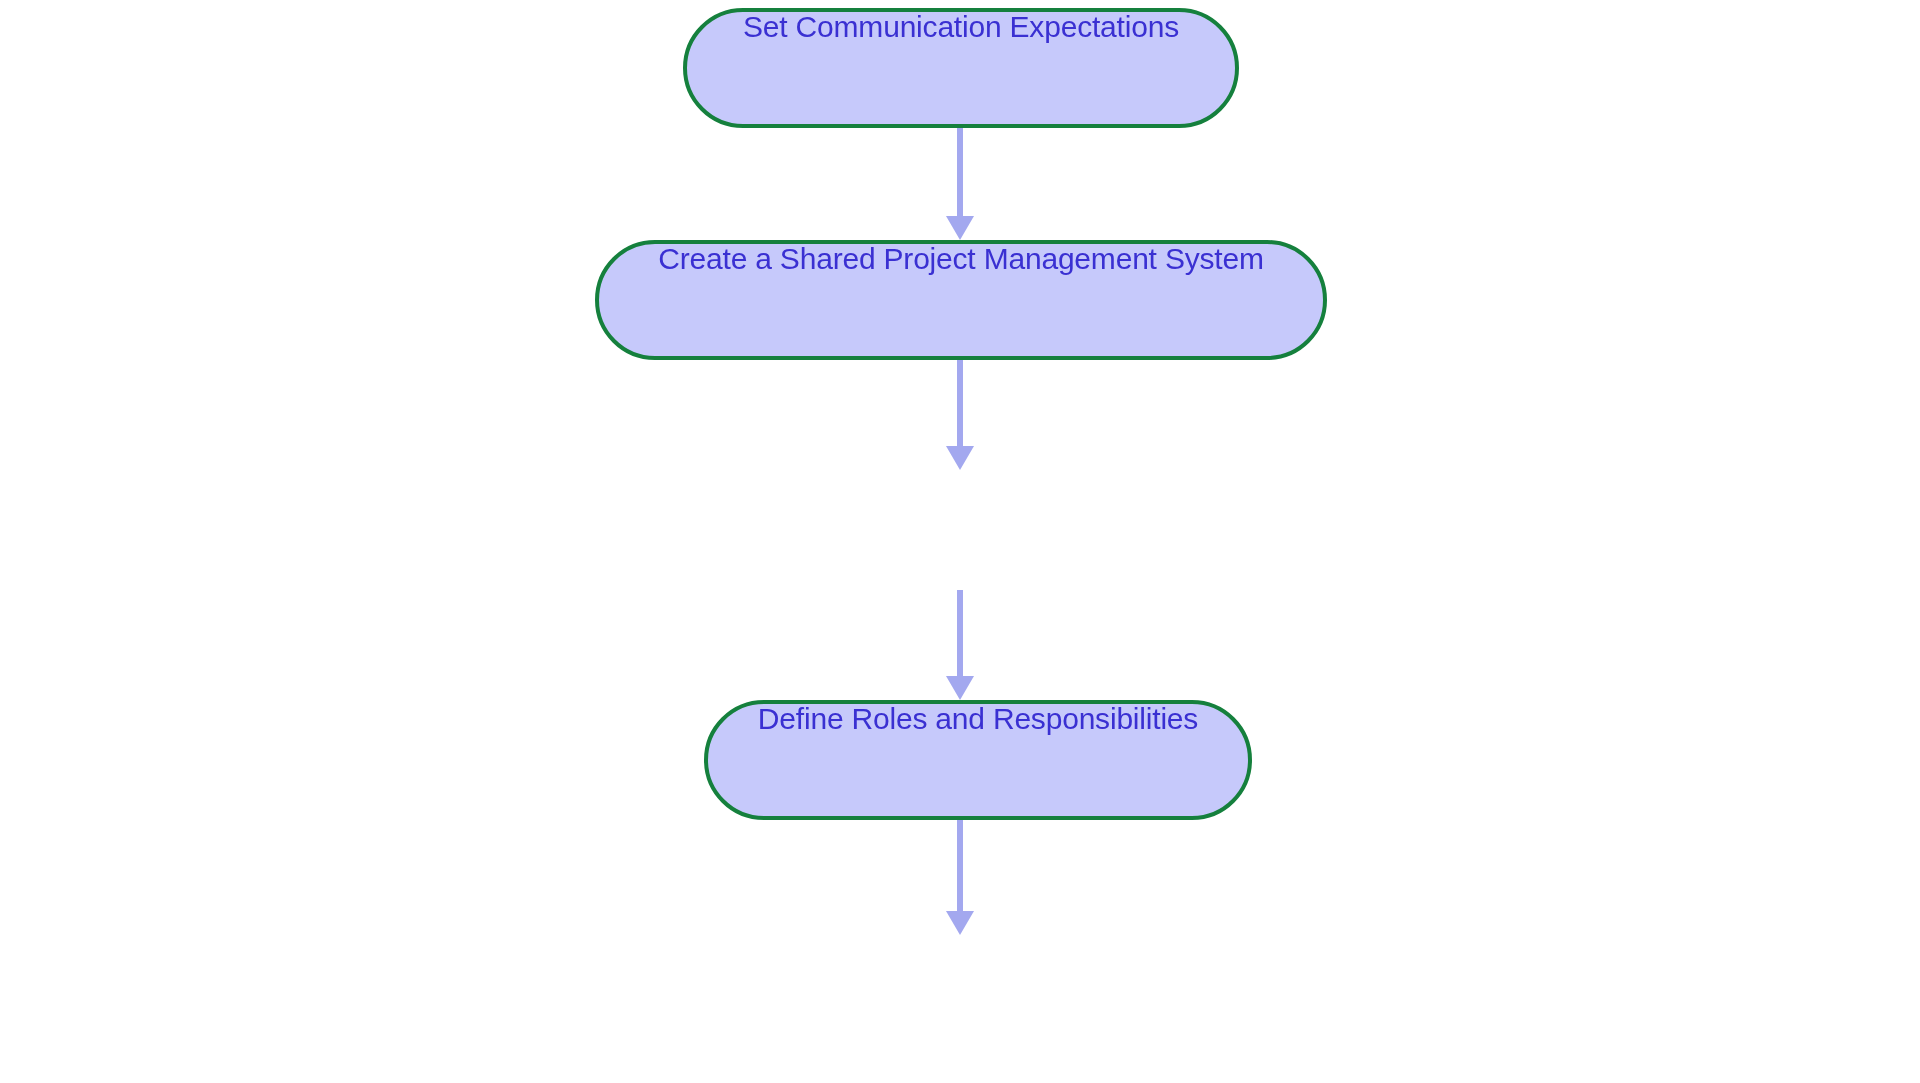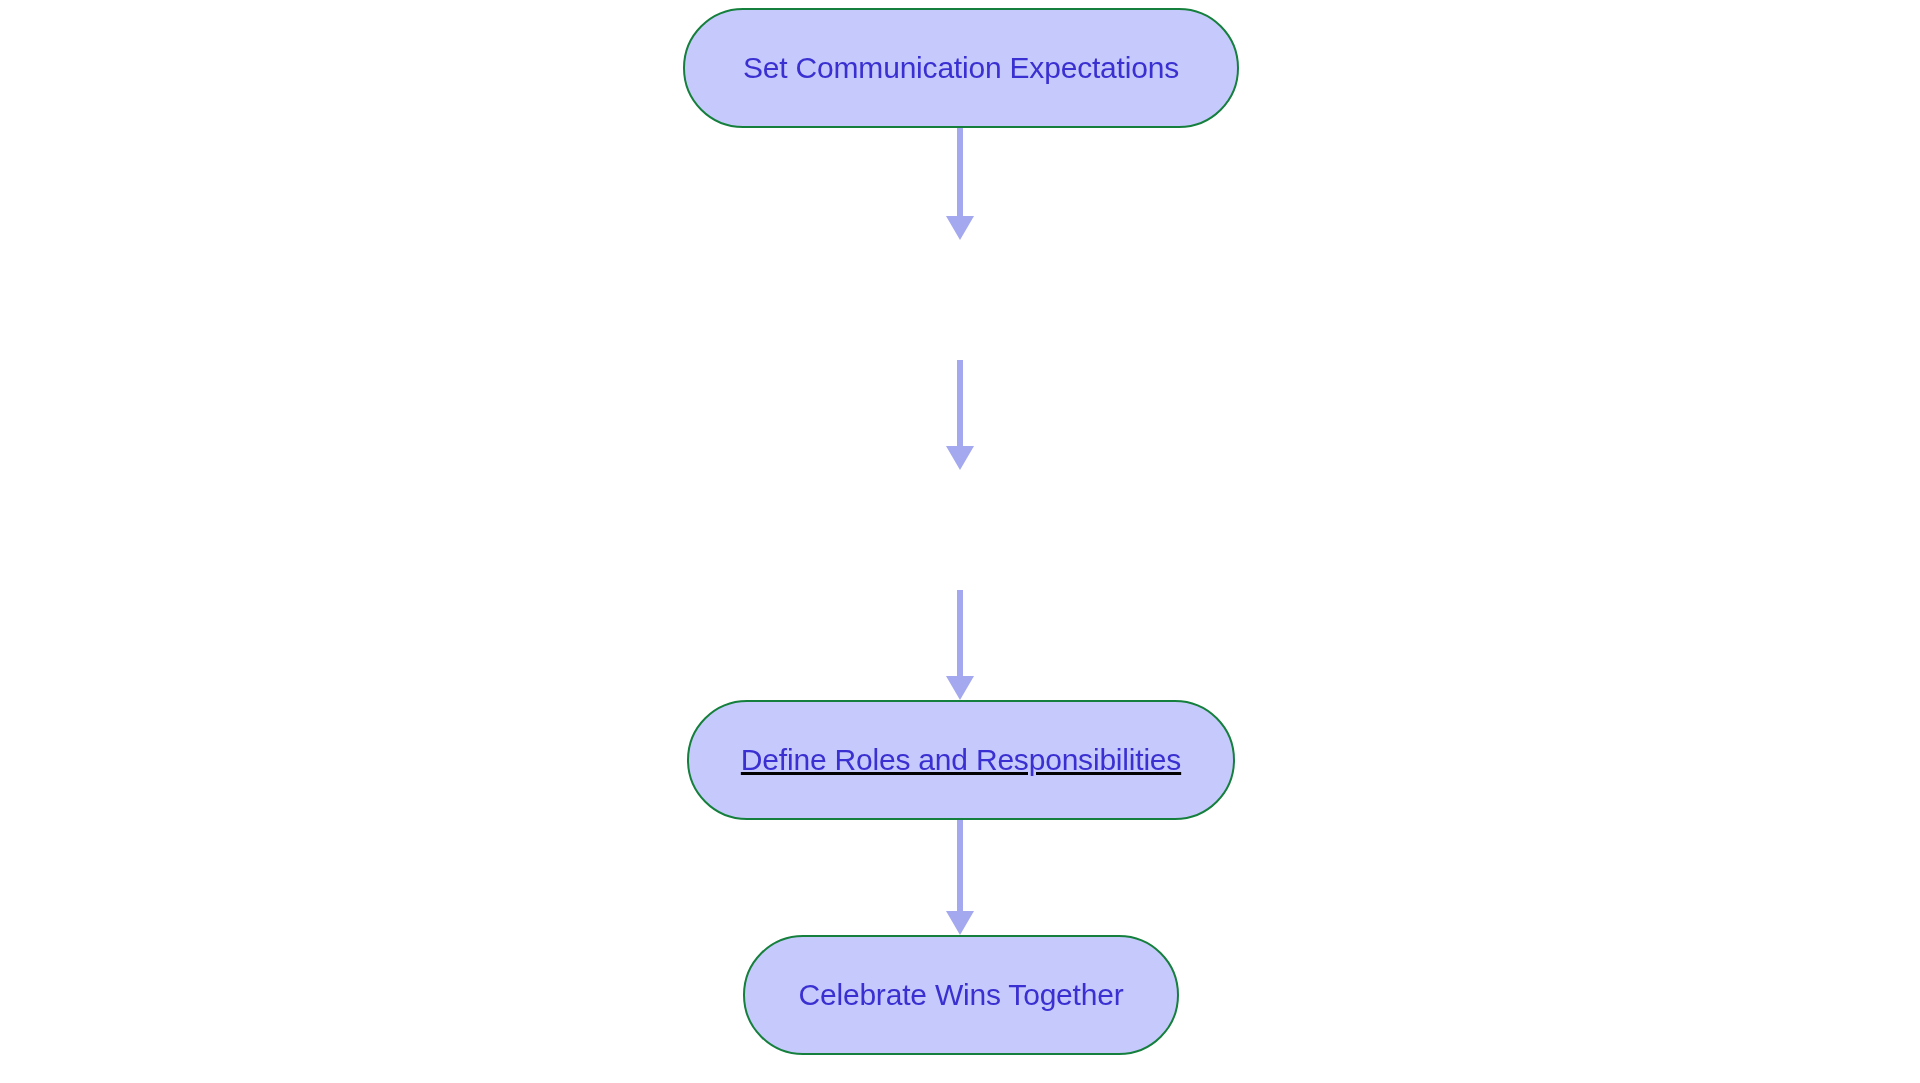--- a/index.html
+++ b/index.html
@@ -17,44 +17,44 @@
     width: 1920px;
     height: 1083px;
     background: #ffffff;
     overflow: hidden;
   }
 
   .flow-node {
     position: absolute;
     box-sizing: border-box;
     display: flex;
-    align-items: center;
+    align-items: flex-start;
     justify-content: center;
     background: #c6c9fb;
-    border: 2px solid #15803d;
+    border: 4px solid #15803d;
     border-radius: 60px;
     height: 120px;
     z-index: 2;
   }
 
   .flow-node-label {
     color: #3a30d2;
     font-family: "Liberation Sans", sans-serif;
     font-size: 30px;
     font-weight: 400;
     letter-spacing: -0.2px;
     white-space: nowrap;
     line-height: 1;
   }
 
   
   #node-0 { left: 683px;  top: 8px;    width: 556px; }
   #node-1 { left: 595px;  top: 240px;  width: 732px; }
   #node-2 { left: 773px;  top: 470px;  width: 374px; }
-  #node-3 { left: 687px;  top: 700px;  width: 548px; text-decoration: underline; }
+  #node-3 { left: 704px;  top: 700px;  width: 548px; }
   #node-4 { left: 743px;  top: 935px;  width: 436px; }
 
   
   .flow-arrow {
     position: absolute;
     left: 946px;
     width: 28px;
     z-index: 1;
   }
   .flow-arrow .arrow-line {
@@ -91,20 +91,23 @@
 
   <div class="flow-node" id="node-0">
     <span class="flow-node-label">Set Communication Expectations</span>
   </div>
 
   <div class="flow-arrow" id="arrow-0">
     <div class="arrow-line"></div>
     <div class="arrow-head"></div>
   </div>
 
+  <div class="flow-node" id="node-1">
+    <span class="flow-node-label">Create a Shared Project Management System</span>
+  </div>
 
   <div class="flow-arrow" id="arrow-1">
     <div class="arrow-line"></div>
     <div class="arrow-head"></div>
   </div>
 
 
   <div class="flow-arrow" id="arrow-2">
     <div class="arrow-line"></div>
     <div class="arrow-head"></div>
@@ -112,17 +115,14 @@
 
   <div class="flow-node" id="node-3">
     <span class="flow-node-label">Define Roles and Responsibilities</span>
   </div>
 
   <div class="flow-arrow" id="arrow-3">
     <div class="arrow-line"></div>
     <div class="arrow-head"></div>
   </div>
 
-  <div class="flow-node" id="node-4">
-    <span class="flow-node-label">Celebrate Wins Together</span>
-  </div>
 
 </div>
 
 </body></html>

